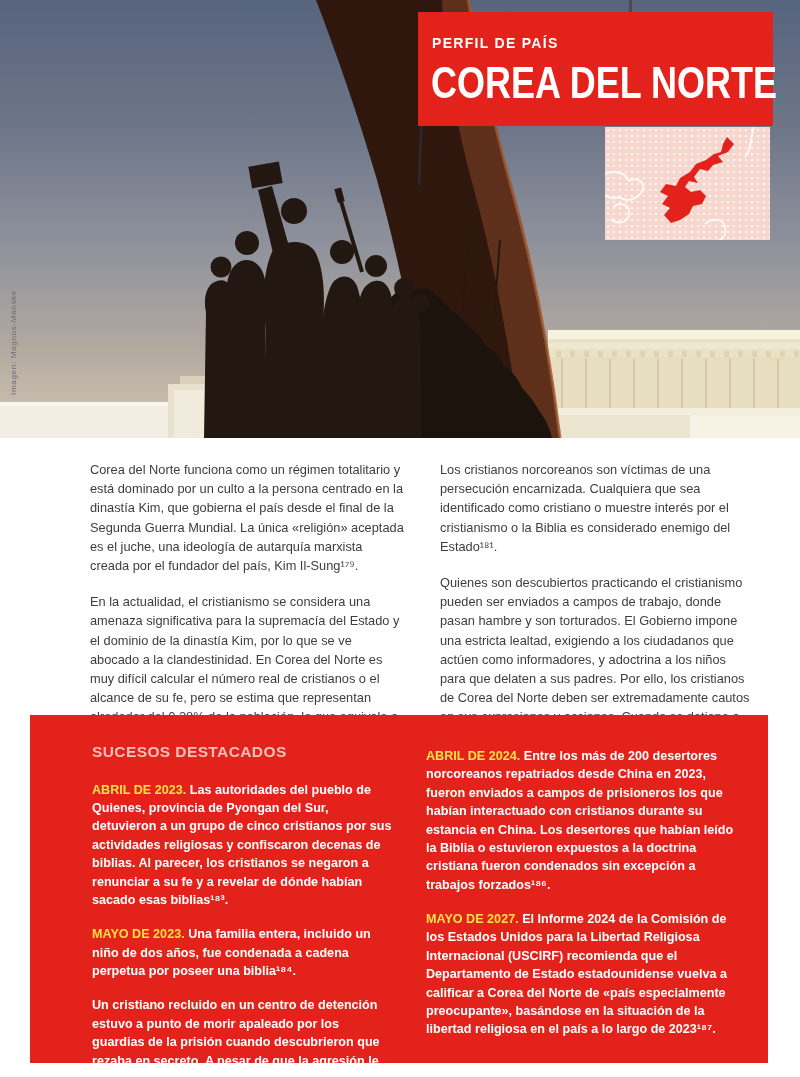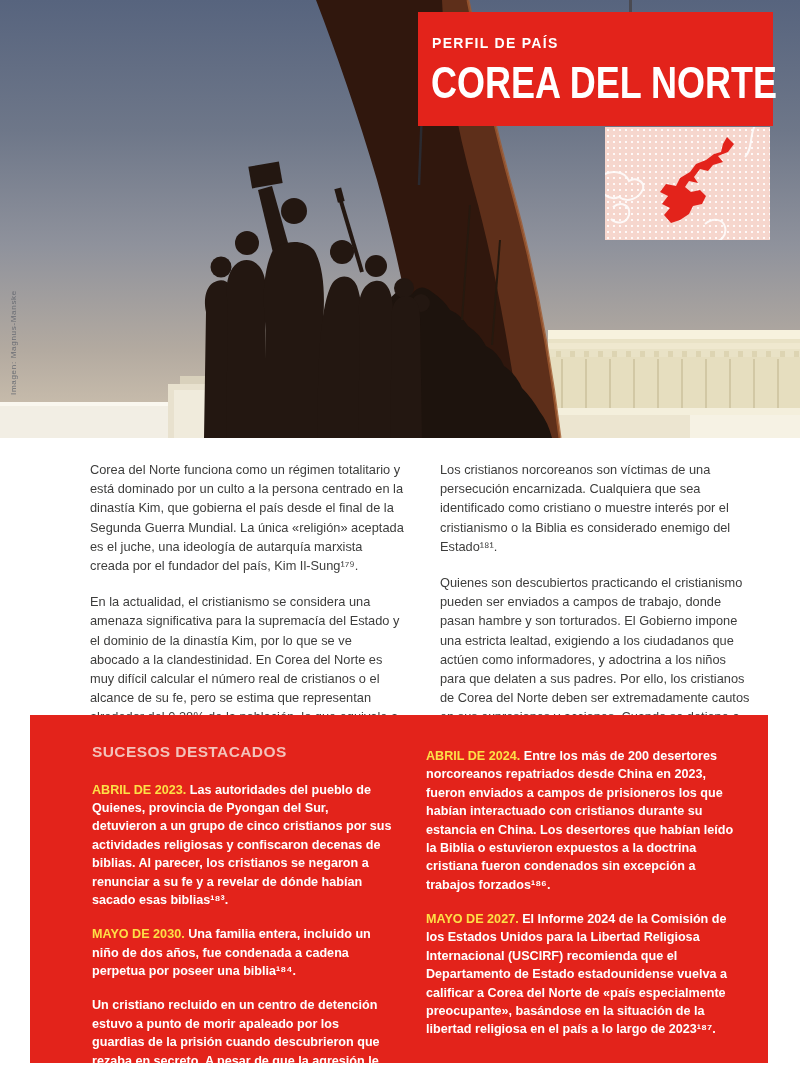--- a/index.html
+++ b/index.html
@@ -167,21 +167,21 @@
       <p>Los cristianos norcoreanos son víctimas de una persecución encarnizada. Cualquiera que sea identificado como cristiano o muestre interés por el cristianismo o la Biblia es considerado enemigo del Estado¹⁸¹.</p>
       <p>Quienes son descubiertos practicando el cristianismo pueden ser enviados a campos de trabajo, donde pasan hambre y son torturados. El Gobierno impone una estricta lealtad, exigiendo a los ciudadanos que actúen como informadores, y adoctrina a los niños para que delaten a sus padres. Por ello, los cristianos de Corea del Norte deben ser extremadamente cautos en sus expresiones y acciones. Cuando se detiene a un cristiano, se castiga a toda su familia¹⁸².</p>
     </div>
   </div>
 
   <div class="highlights">
     <div class="hl-cols">
       <div class="hl-left">
         <h2 class="hl-title">SUCESOS DESTACADOS</h2>
         <p><span class="hl-date">ABRIL DE 2023.</span> <span>Las autoridades del pueblo de Quienes, provincia de Pyongan del Sur, detuvieron a un grupo de cinco cristianos por sus actividades religiosas y confiscaron decenas de biblias. Al parecer, los cristianos se negaron a renunciar a su fe y a revelar de dónde habían sacado esas biblias¹⁸³.</span></p>
-        <p><span class="hl-date">MAYO DE 2030.</span> <span>Una familia entera, incluido un niño de dos años, fue condenada a cadena perpetua por poseer una biblia¹⁸⁴.</span></p>
+        <p><span class="hl-date">MAYO DE 2023.</span> <span>Una familia entera, incluido un niño de dos años, fue condenada a cadena perpetua por poseer una biblia¹⁸⁴.</span></p>
         <p><span class="hl-date"></span> <span>Un cristiano recluido en un centro de detención estuvo a punto de morir apaleado por los guardias de la prisión cuando descubrieron que rezaba en secreto. A pesar de que la agresión le causó heridas casi mortales, el hombre siguió rezando a diario, pese</span></p>
       </div>
       <div class="hl-right">
         <p><span class="hl-date">ABRIL DE 2024.</span> <span>Entre los más de 200 desertores norcoreanos repatriados desde China en 2023, fueron enviados a campos de prisioneros los que habían interactuado con cristianos durante su estancia en China. Los desertores que habían leído la Biblia o estuvieron expuestos a la doctrina cristiana fueron condenados sin excepción a trabajos forzados¹⁸⁶.</span></p>
         <p><span class="hl-date">MAYO DE 2027.</span> <span>El Informe 2024 de la Comisión de los Estados Unidos para la Libertad Religiosa Internacional (USCIRF) recomienda que el Departamento de Estado estadounidense vuelva a calificar a Corea del Norte de «país especialmente preocupante», basándose en la situación de la libertad religiosa en el país a lo largo de 2023¹⁸⁷.</span></p>
       </div>
     </div>
   </div>
 
 </div>

